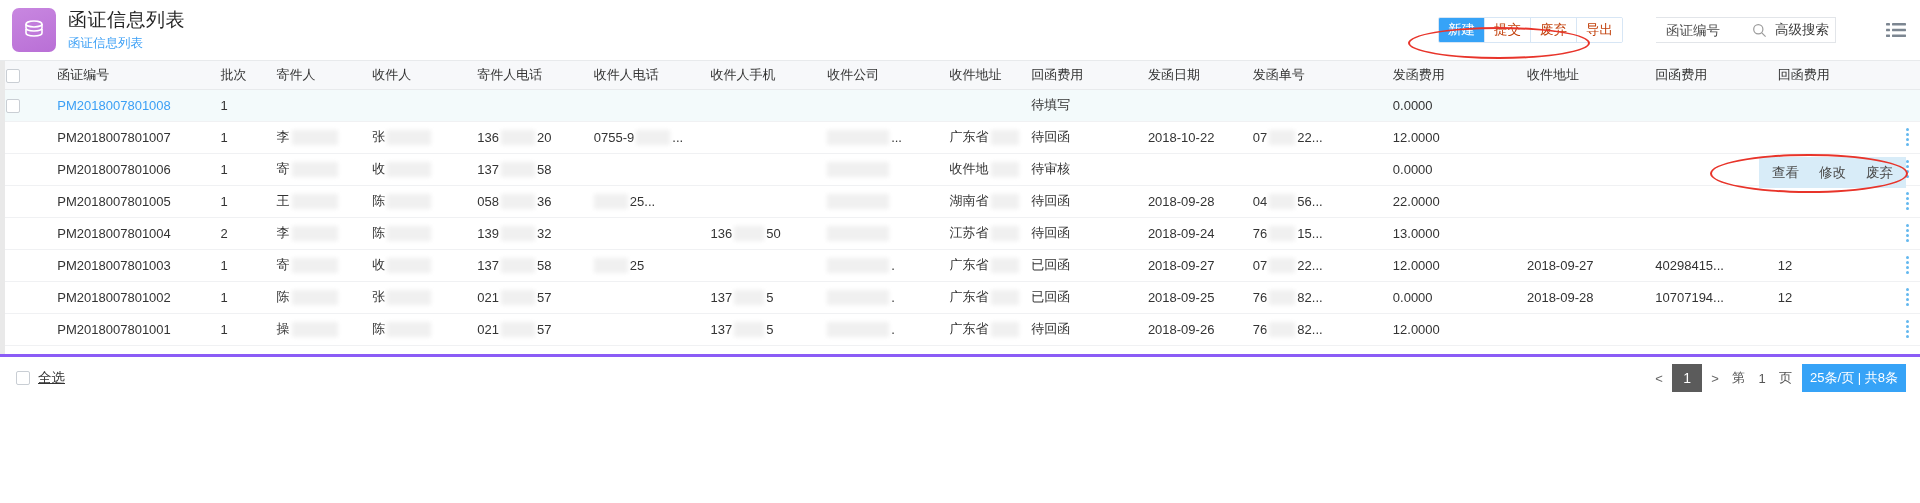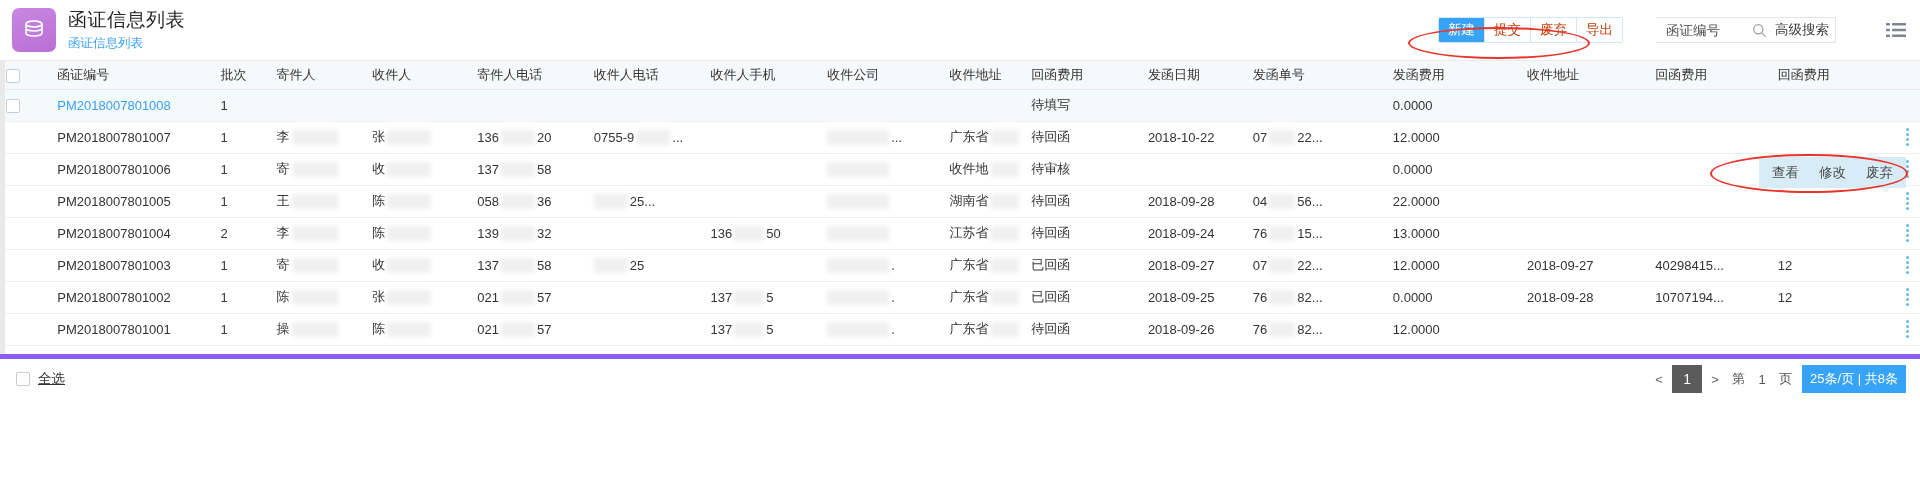--- a/index.html
+++ b/index.html
@@ -169,21 +169,21 @@
   .dots {
     display: flex; flex-direction: column; align-items: center; gap: 2px;
   }
   .dots i { width: 3px; height: 3px; background: #63b8ef; border-radius: 50%; display:block; }
   .col-dots { width: 22px; }
 
   
   .footer {
     position: relative;
     height: 45px;
-    border-top: 5px solid #8b5cf6;
+    border-top: 3px solid #8b5cf6;
     display: flex; align-items: center;
     padding: 0 14px 0 16px;
     background: #fff;
   }
   .select-all { display:flex; align-items:center; gap:8px; cursor:pointer; }
   .select-all .lbl { font-size: 13.5px; color:#333; text-decoration: underline; }
 
   .pager { margin-left: auto; display: flex; align-items: center; }
   .pg-btn {
     min-width: 26px; height: 26px;

